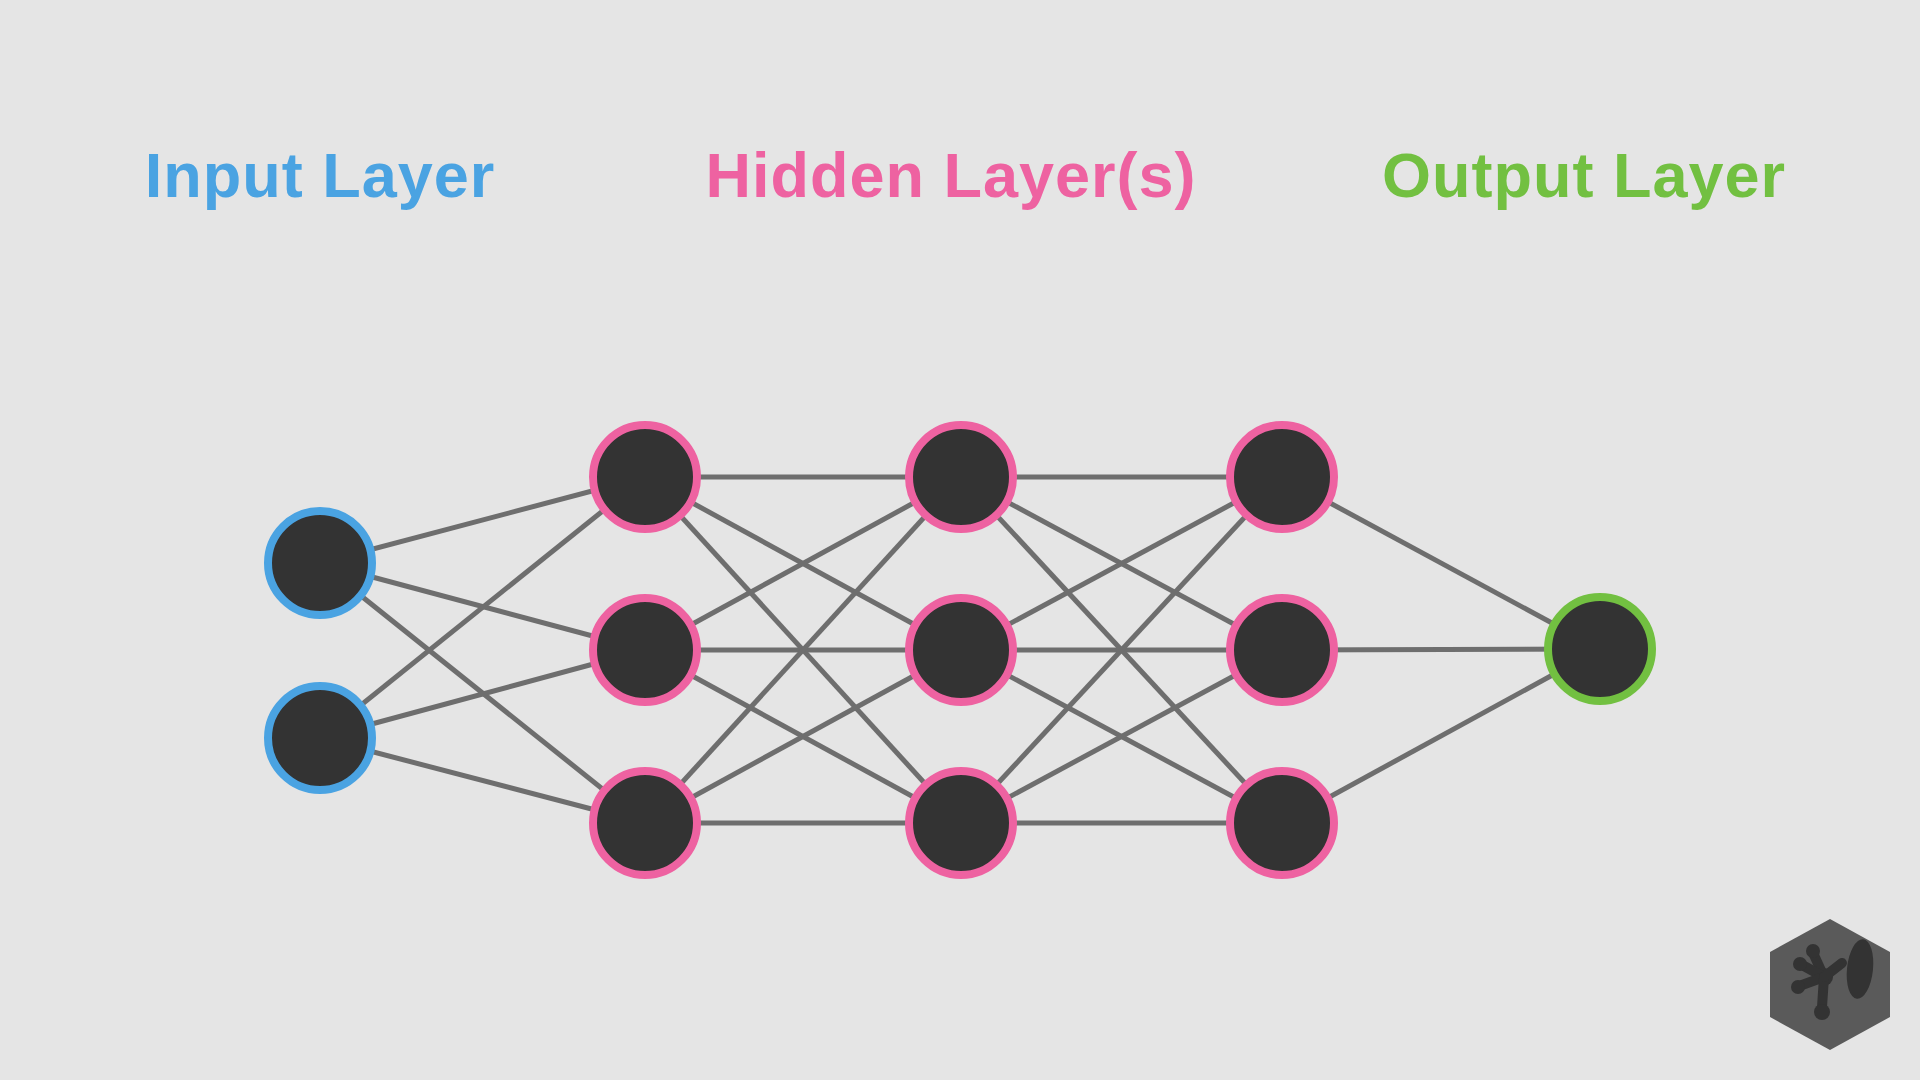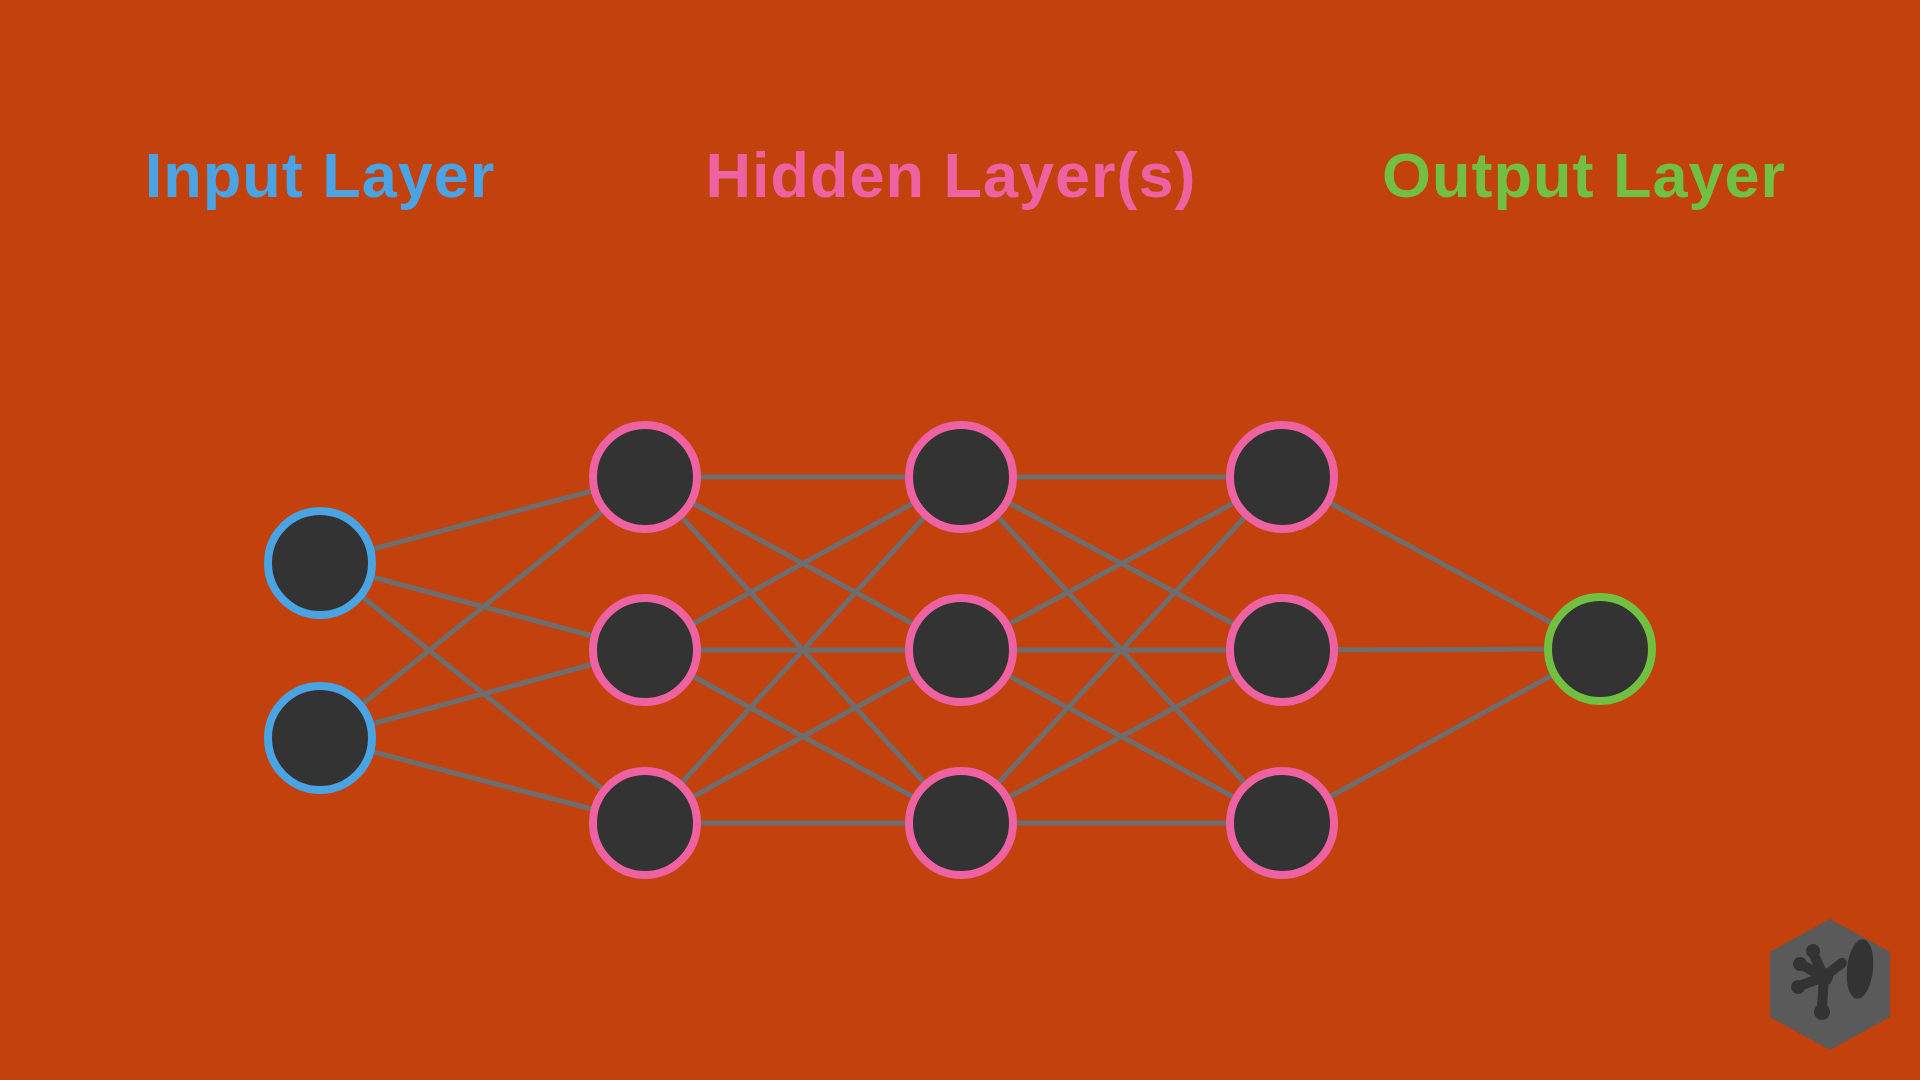--- a/index.html
+++ b/index.html
@@ -24,21 +24,21 @@
   .layer-label {
     font-family: "Liberation Sans", sans-serif;
     font-weight: bold;
     font-size: 63px;
     letter-spacing: 1px;
   }
 </style>
 </head>
 <body style="background: rgb(51, 51, 51);">
 
-<div class="stage" style="background: #c2410c;">
+<div class="stage" style="background: #e5e5e5;">
   <svg viewBox="0 0 1920 1080">
 
     <g id="edges">
         <line x1="320" y1="563" x2="645" y2="477" stroke="#6E6E6E" stroke-width="5"></line>
         <line x1="320" y1="563" x2="645" y2="650" stroke="#6E6E6E" stroke-width="5"></line>
         <line x1="320" y1="563" x2="645" y2="823" stroke="#6E6E6E" stroke-width="5"></line>
         <line x1="320" y1="738" x2="645" y2="477" stroke="#6E6E6E" stroke-width="5"></line>
         <line x1="320" y1="738" x2="645" y2="650" stroke="#6E6E6E" stroke-width="5"></line>
         <line x1="320" y1="738" x2="645" y2="823" stroke="#6E6E6E" stroke-width="5"></line>
         <line x1="645" y1="477" x2="961" y2="477" stroke="#6E6E6E" stroke-width="5"></line>

